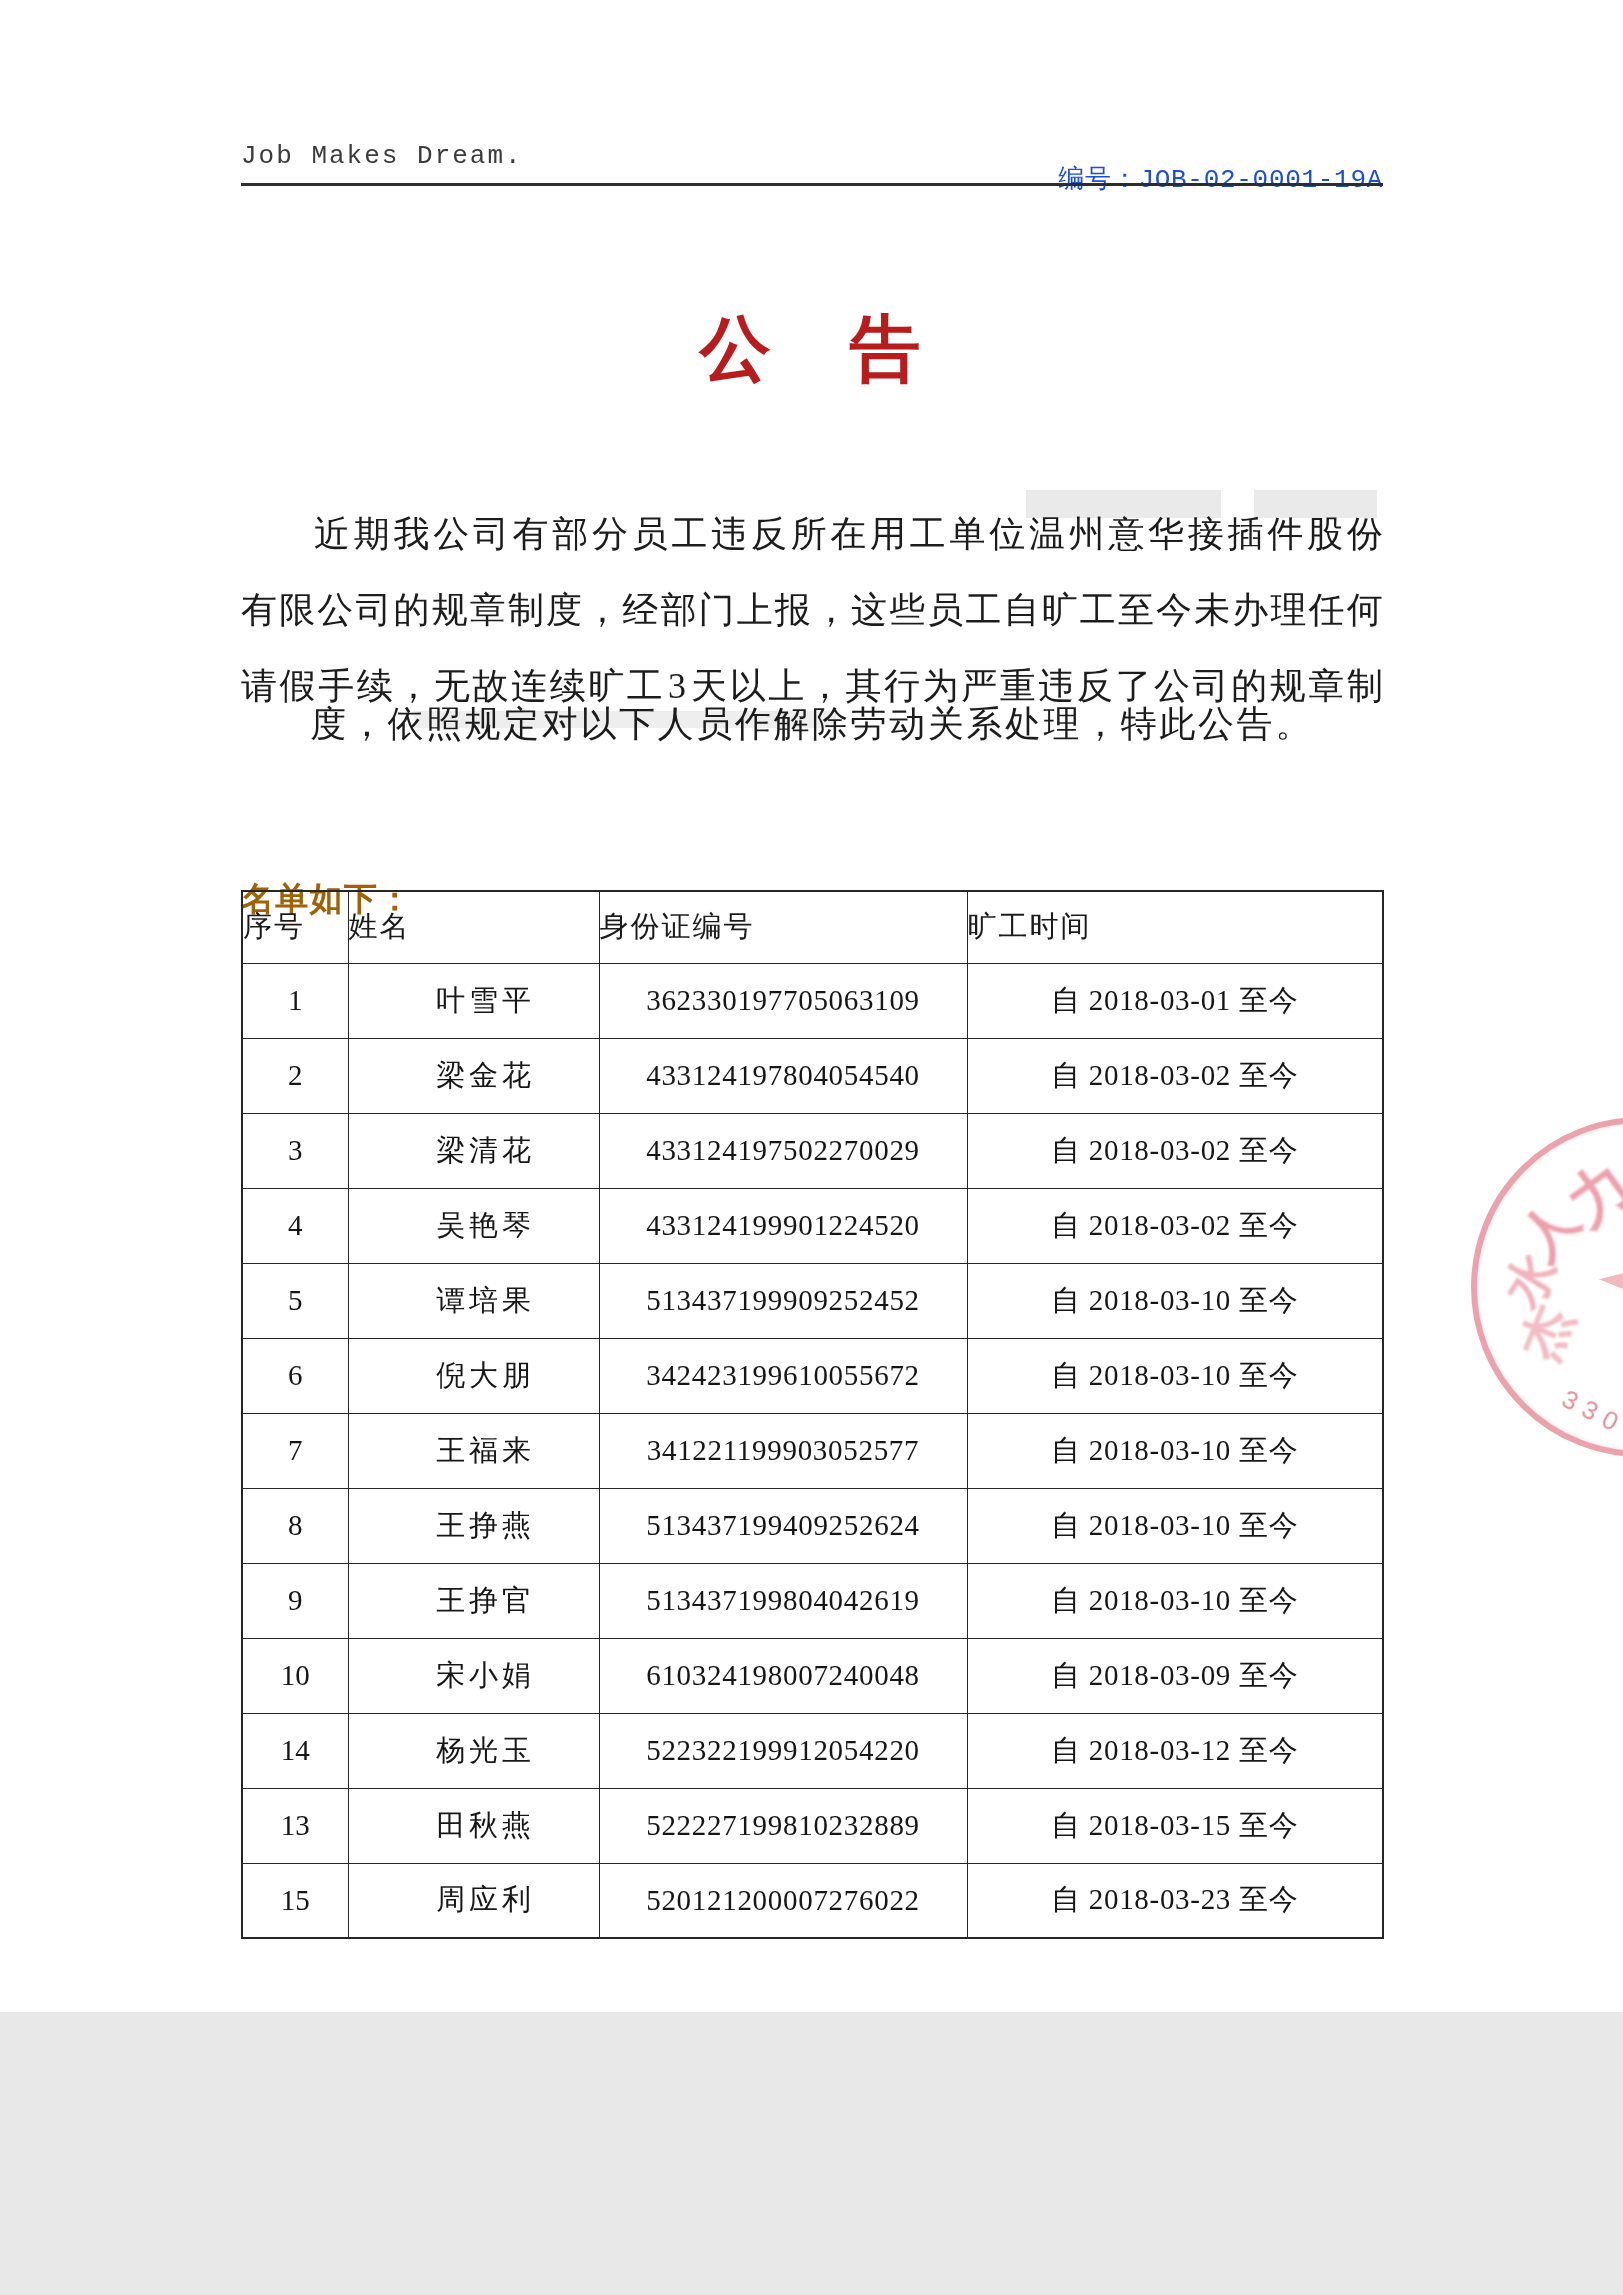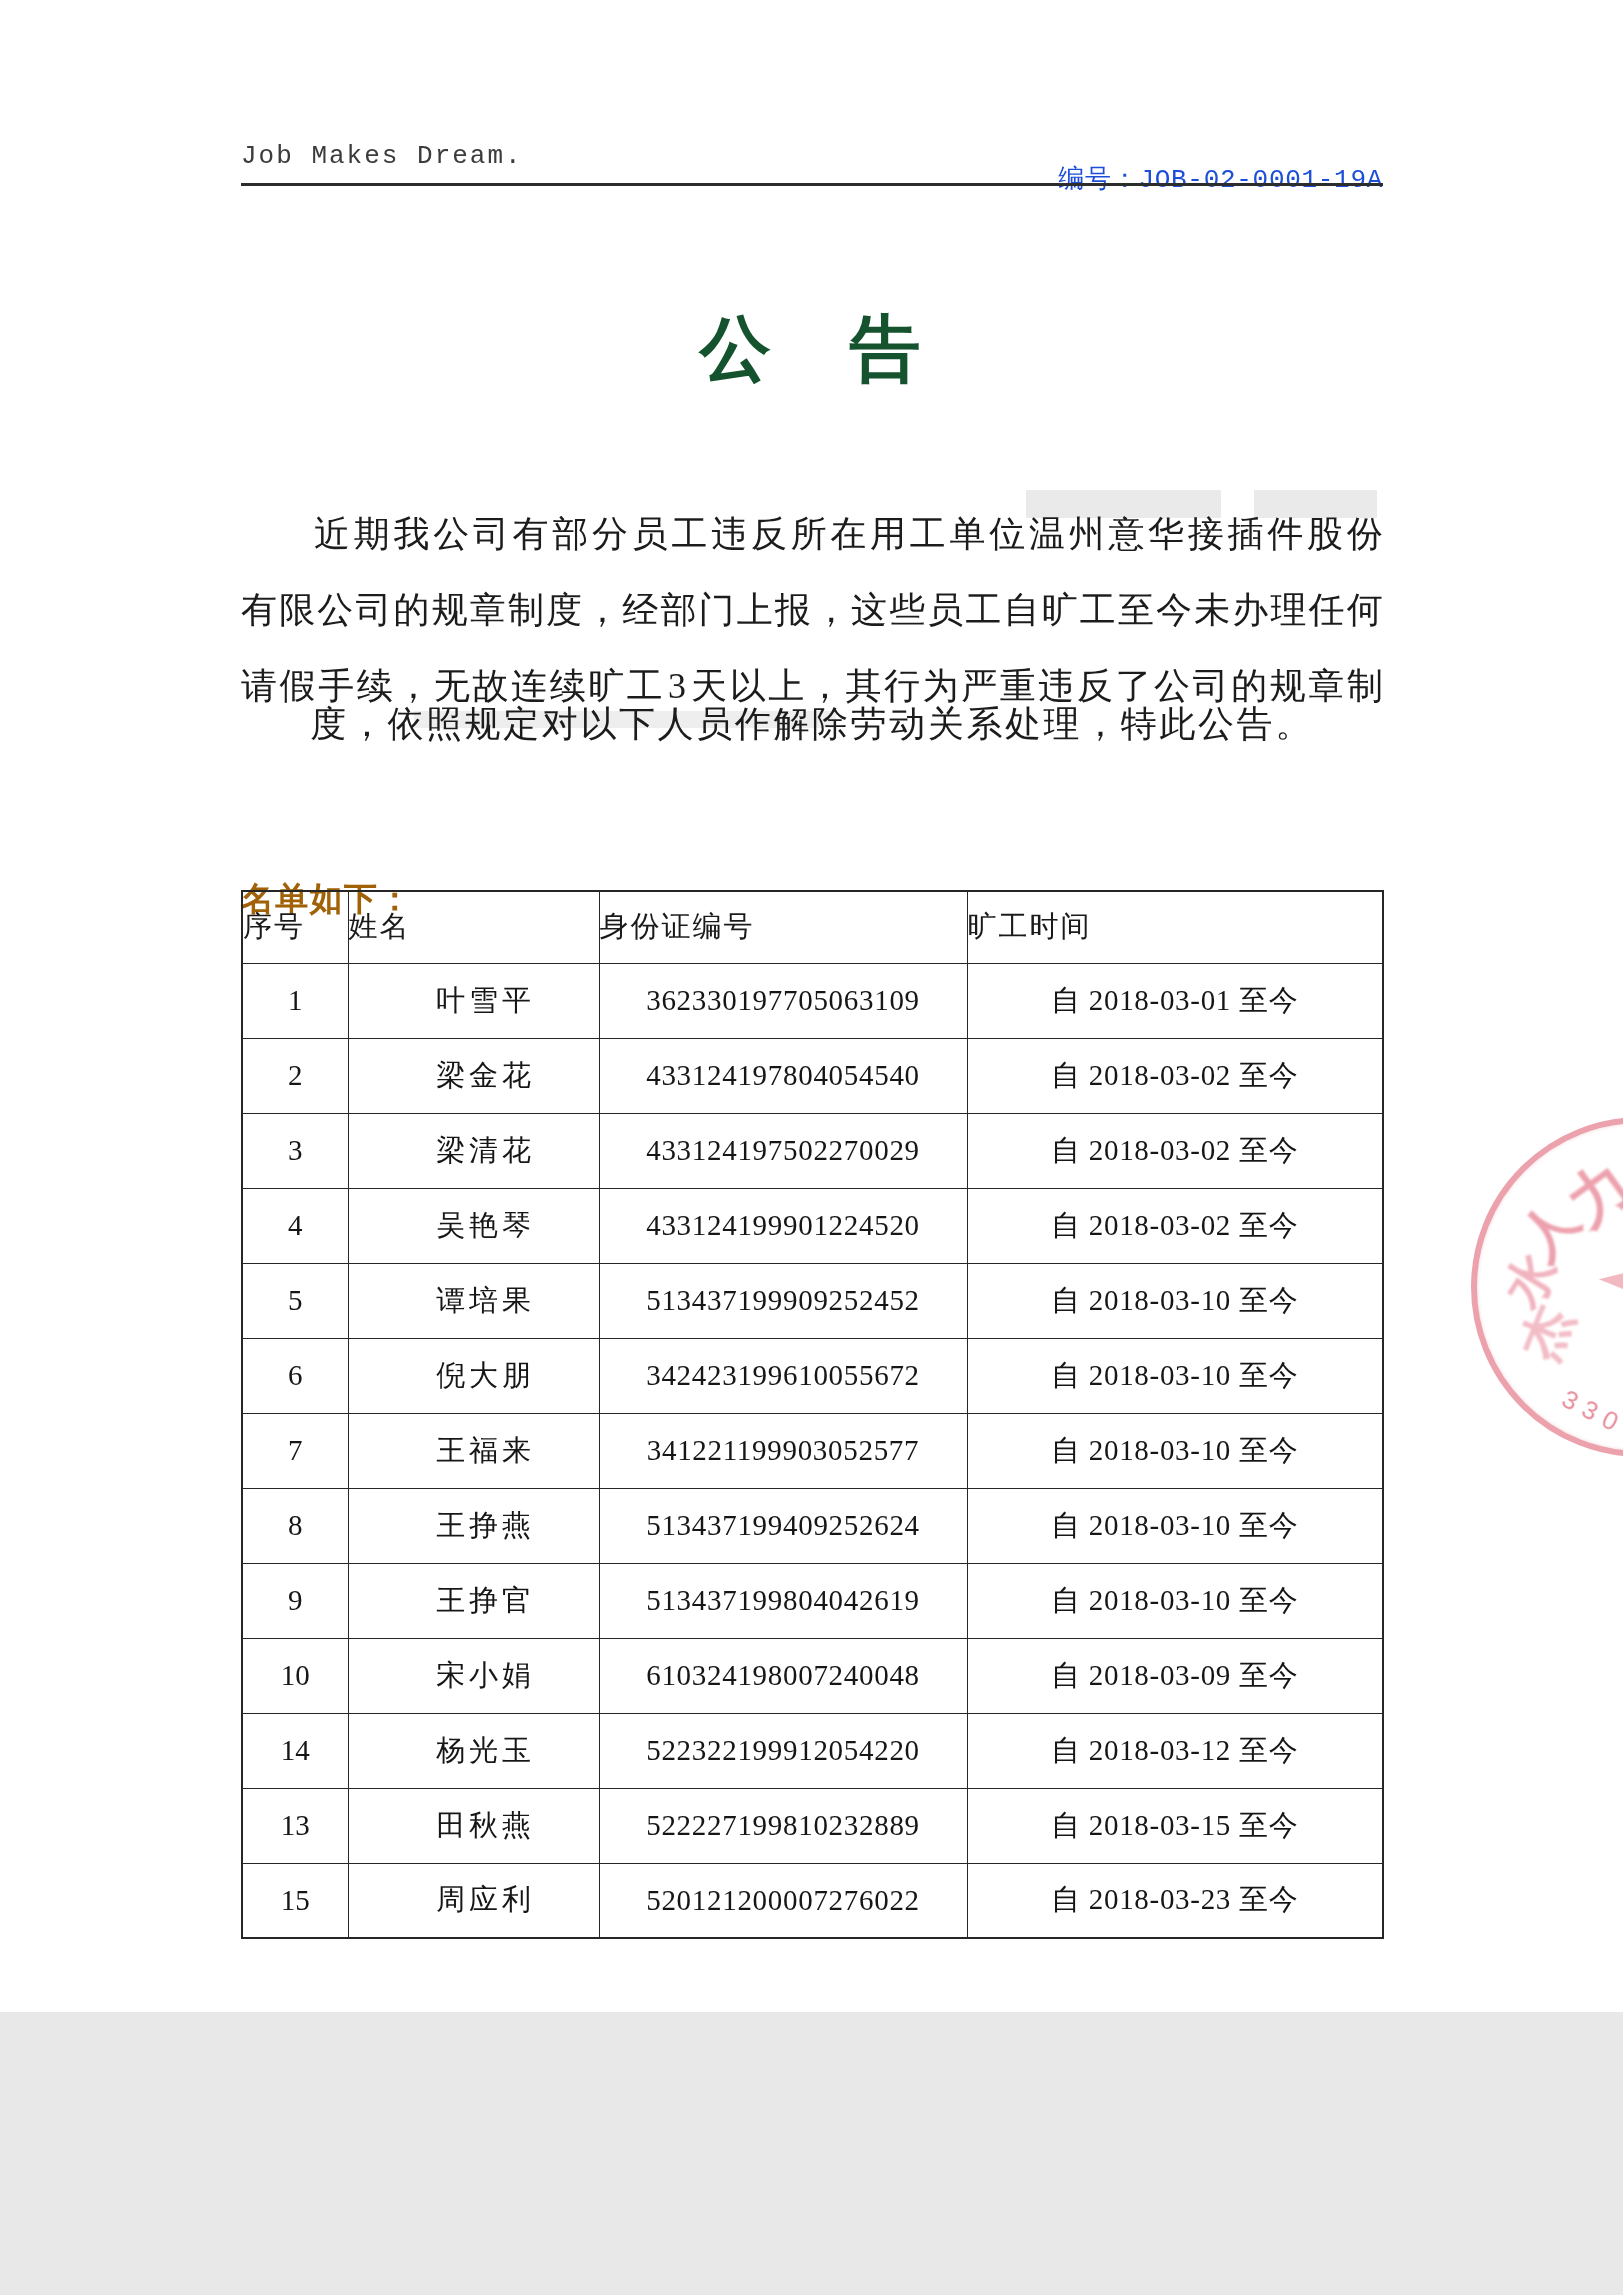--- a/index.html
+++ b/index.html
@@ -22,21 +22,21 @@
     font-size:26px; letter-spacing:0.7px; color:#1d4ed8;margin-top:20px;
   }
   .hdr-rule {
     position:absolute; left:241px; top:183px; width:1142px; height:2.6px;
     background:#2d2d2d;
   }
   
   .doc-title {
     position:absolute; left:241px; top:302px; width:1142px;
     text-align:center; font-size:71px; font-weight:700;
-    letter-spacing:3.9px; color:#14532d;
+    letter-spacing:3.9px; color:#b91c1c;
   }
   
   .para-line {
     position:absolute; left:241px; width:1142px; height:76px;
     font-size:36px; color:#1c1c1c;
   }
   .para-line.just { display:flex; justify-content:space-between; align-items:center; }
   .l1 { top:496px; padding-left:73px; }
   .l2 { top:572px; }
   .l3 { top:648px; }

